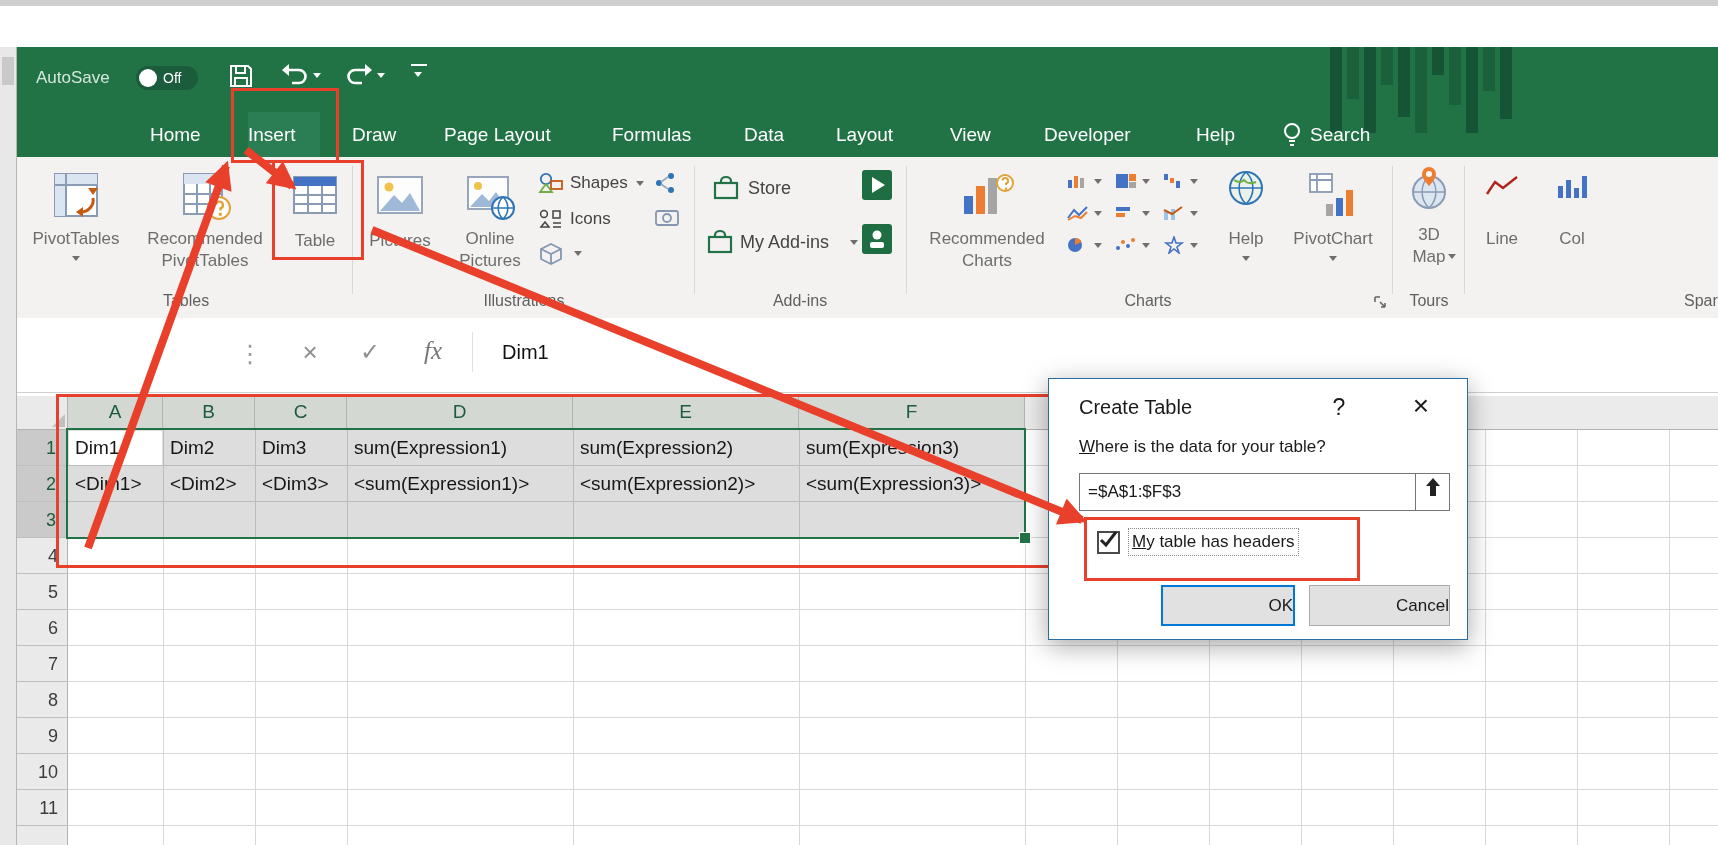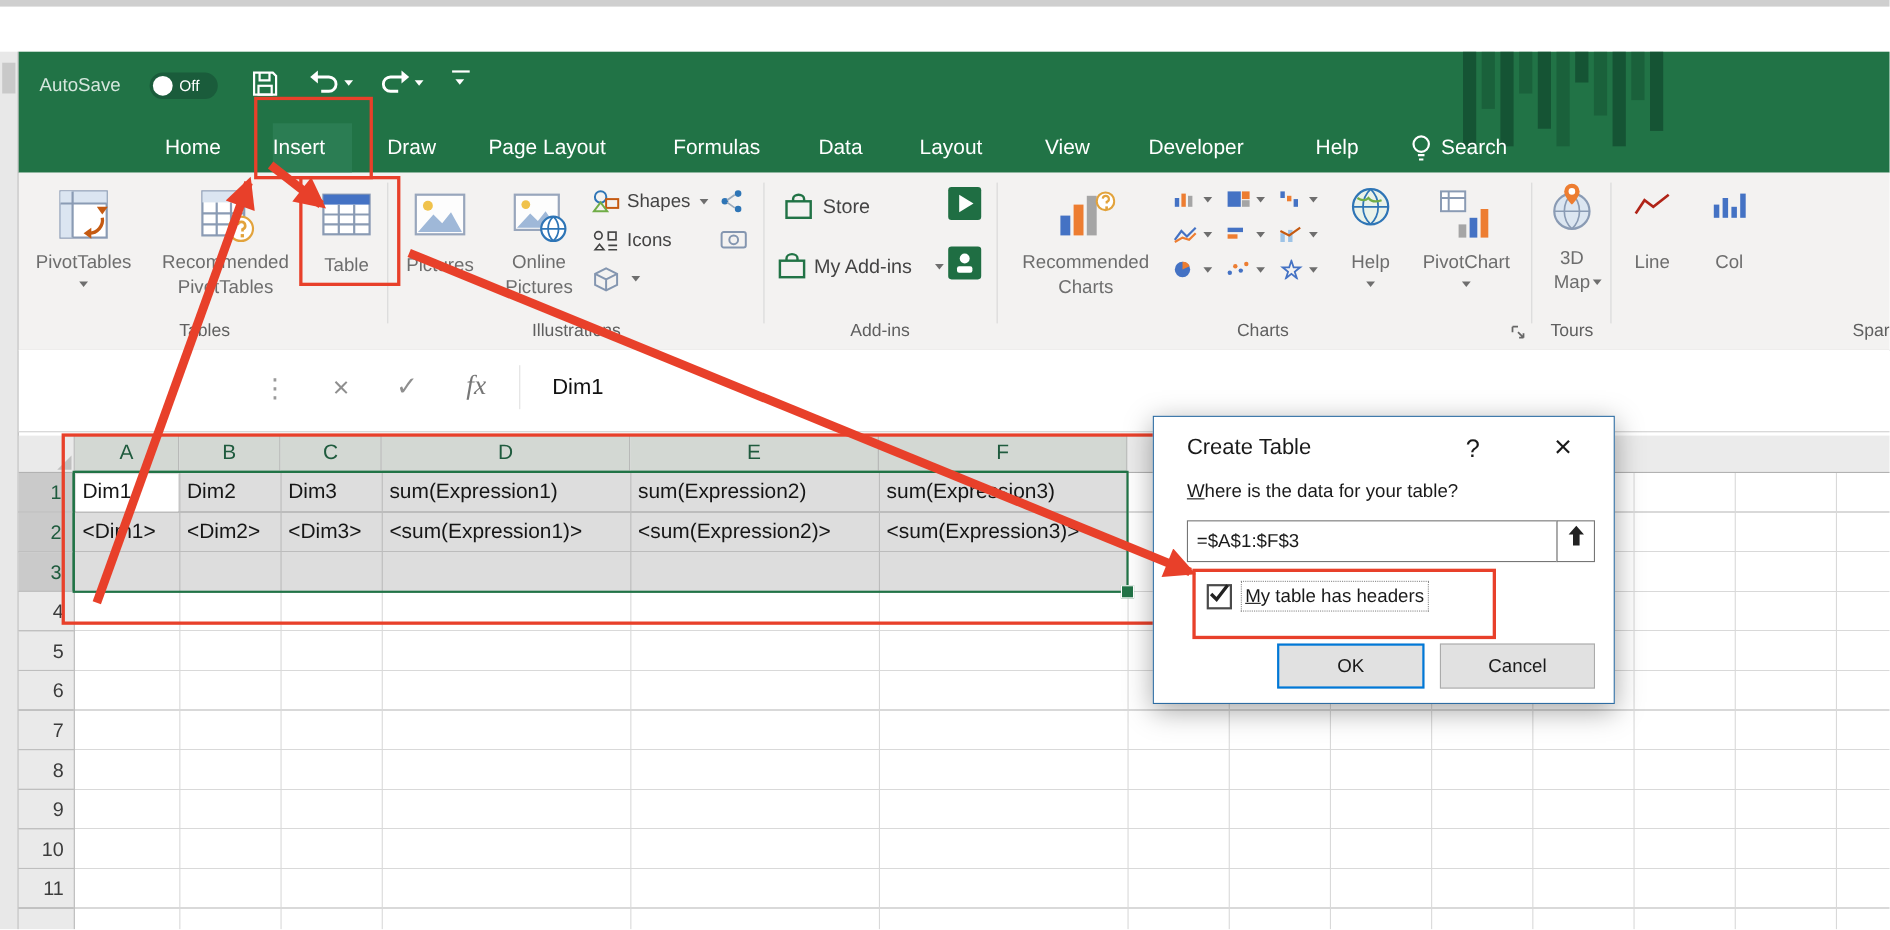--- a/index.html
+++ b/index.html
@@ -29,21 +29,21 @@
   .rowh-nor{color:#3c3c3c}
   .cell{position:absolute;height:36px;line-height:36px;font-size:19px;color:#161616;padding-left:7px;box-sizing:border-box;
         white-space:nowrap;overflow:hidden}
   .vline{position:absolute;top:430px;height:415px;width:1px;background:#d9d9d9}
   
   .redbox{position:absolute;border:3px solid #e8402a;z-index:40;pointer-events:none}
   
   #dialog{position:absolute;left:1048px;top:378px;width:420px;height:262px;background:#fff;border:1px solid #2d6ca2;
           box-shadow:0 6px 24px rgba(0,0,0,.35);z-index:45;box-sizing:border-box}
   .ufl::first-letter{text-decoration:underline}
-  .dlgbtn{position:absolute;background:#e1e1e1;text-align:center;font-size:17px;color:#1a1a1a;box-sizing:border-box}
+  .dlgbtn{position:absolute;background:#e1e1e1;text-align:right;font-size:17px;color:#1a1a1a;box-sizing:border-box}
 </style>
 </head>
 <body>
 
 <div id="app">
 
   <div class="abs" style="left:0;top:0;width:1718px;height:6px;background:#cfcfcf"></div>
   <div class="abs" style="left:0;top:47px;width:17px;height:798px;background:#e8e8e8;border-right:1px solid #b6b6b6;box-sizing:border-box"></div>
   <div class="abs" style="left:2px;top:57px;width:12px;height:28px;background:#c9c9c9"></div>
 

